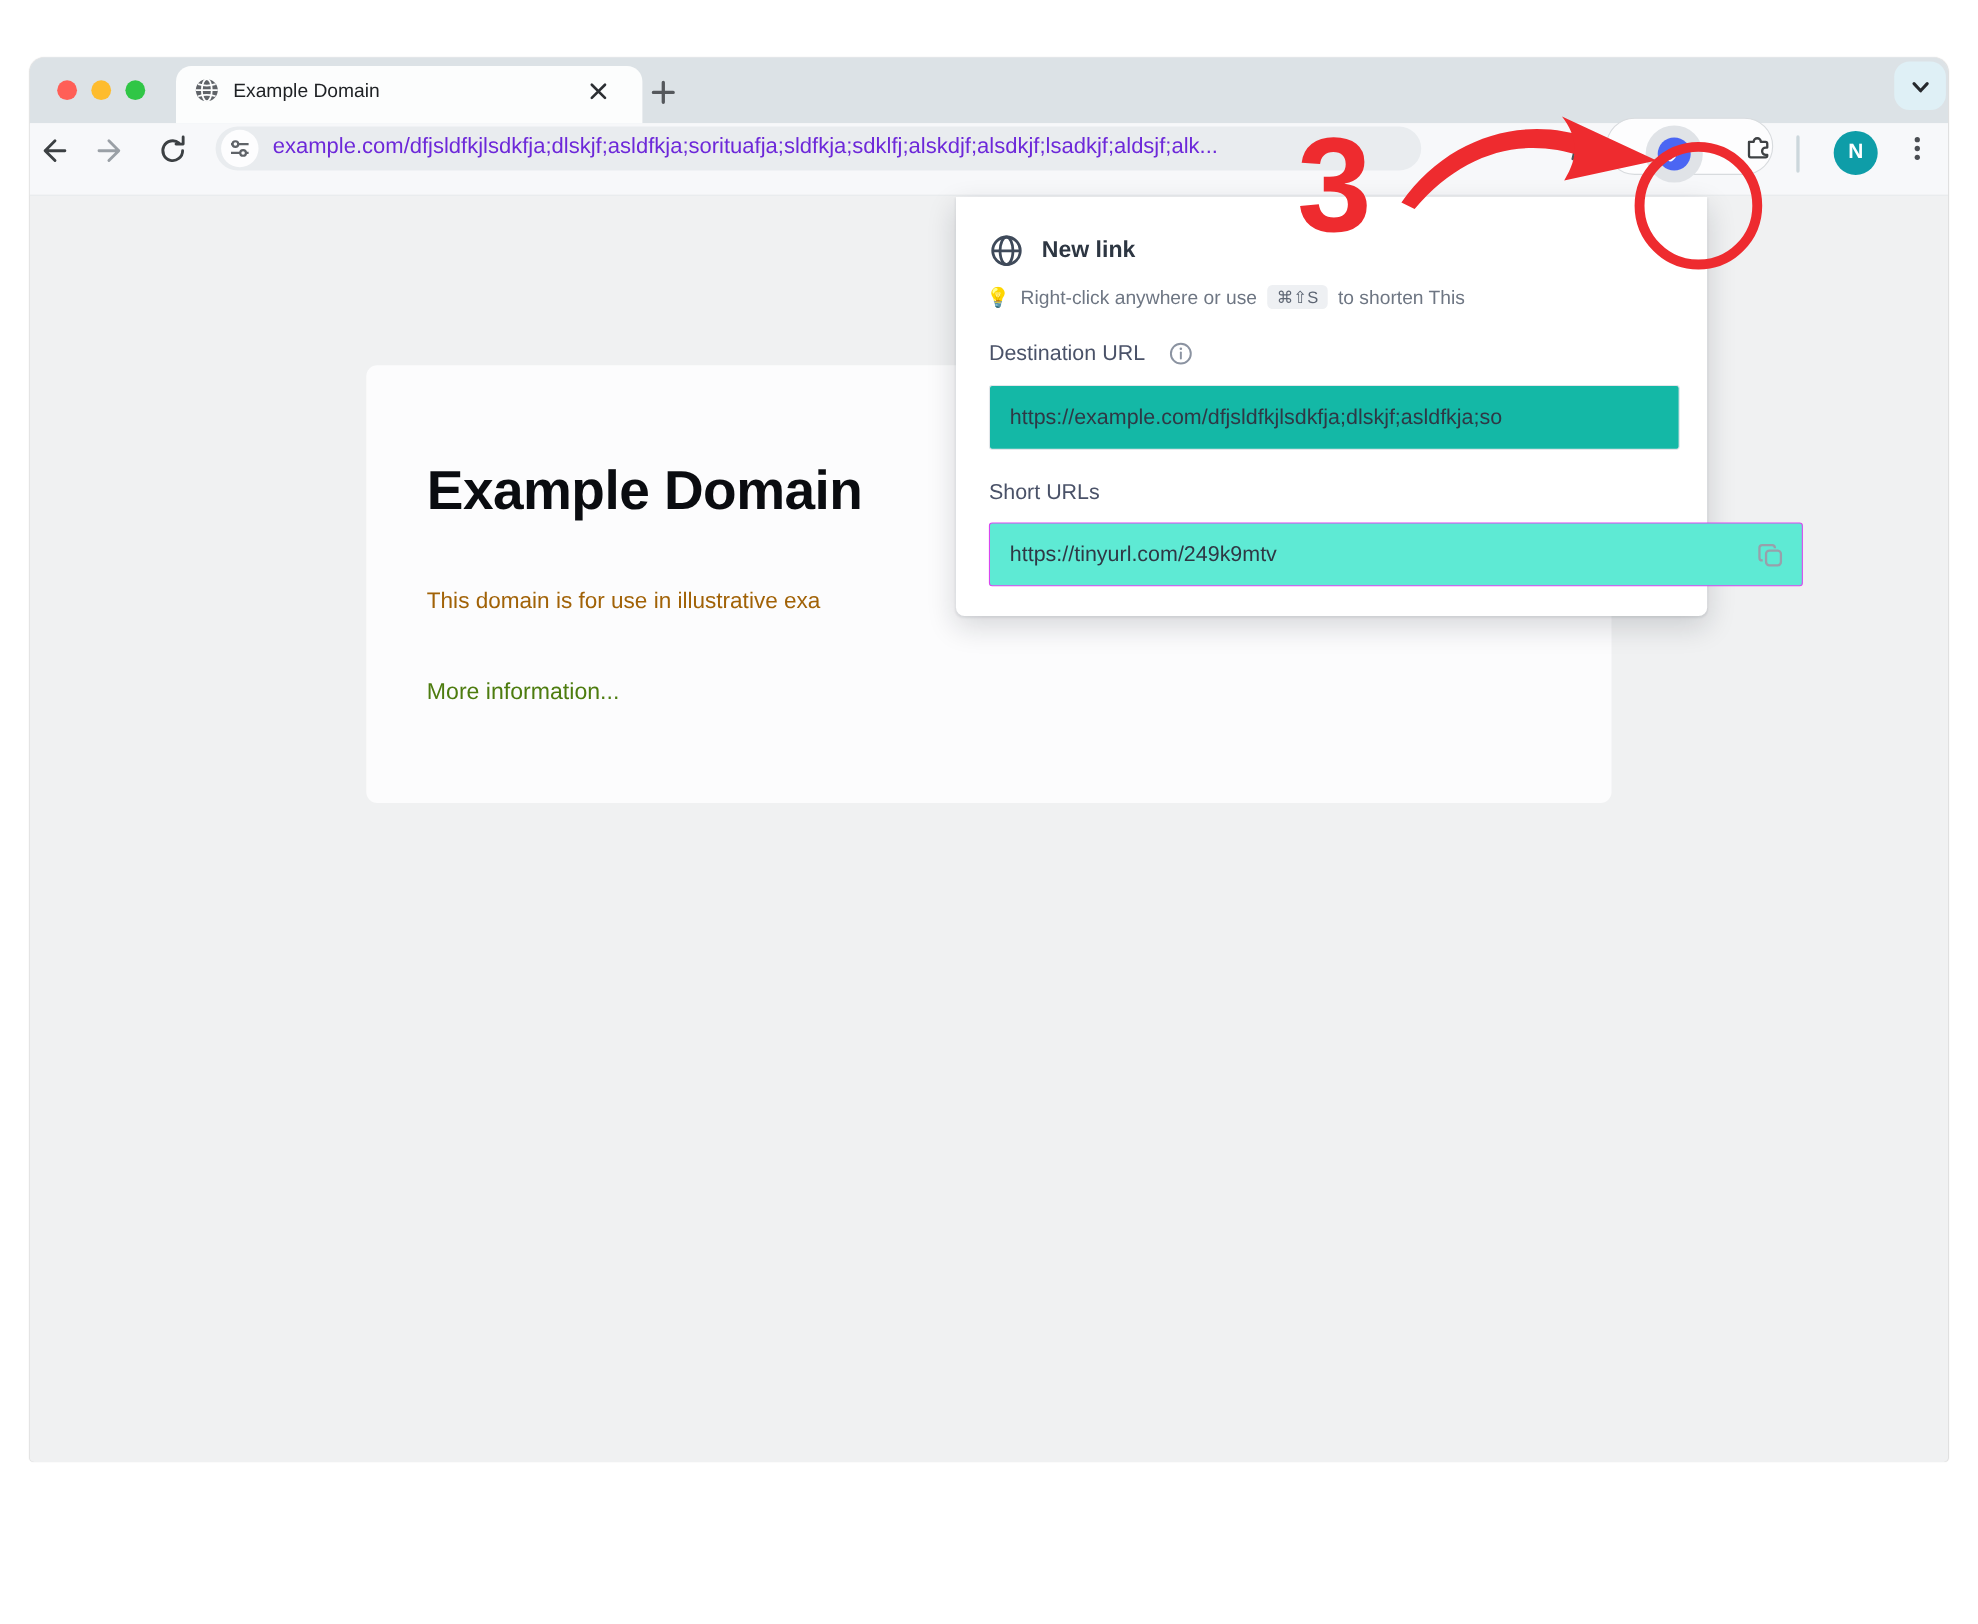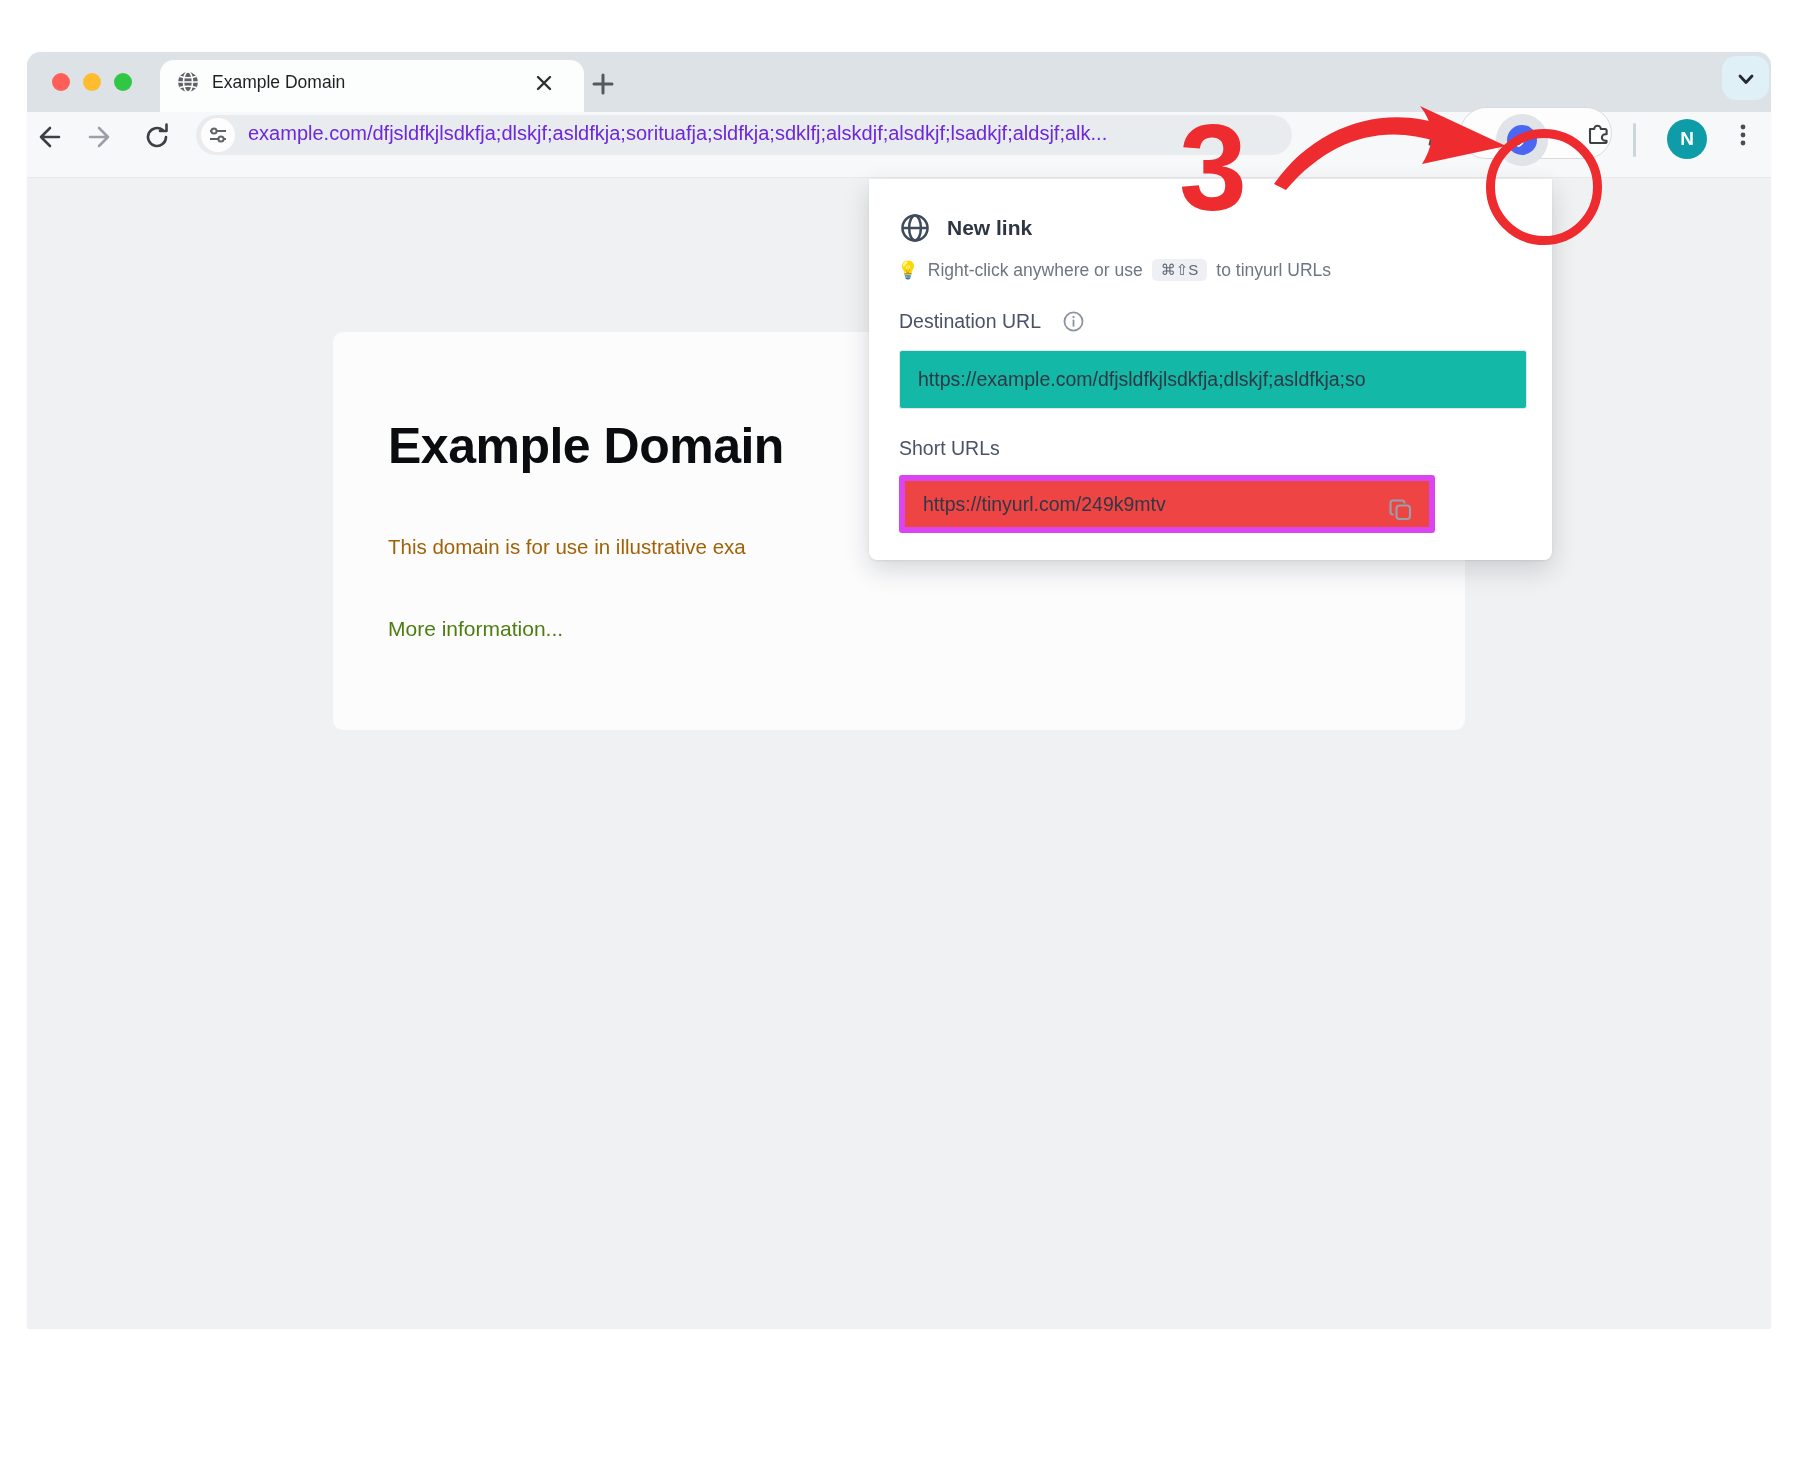--- a/index.html
+++ b/index.html
@@ -72,22 +72,22 @@
                 font-size:17.5px; color:#6e7683; white-space:nowrap; }
   .kbd-chip { background:#eef0f3; border-radius:5px; padding:2px 9px; font-size:15px; color:#5d6573; }
   .field-label { position:absolute; left:30px; display:flex; align-items:center; gap:22px;
                  font-size:19.5px; color:#4a5268; }
   .label-dest { top:131px; }
   .label-short { top:258px; }
   .popup-input { position:absolute; left:30px; width:628px; height:59px; background:#14b8a6;
                  border:1px solid #e3e6ea; border-radius:3px; font-family:"Liberation Sans",sans-serif;
                  font-size:19.5px; color:#2f3845; padding:0 18px; outline:none; }
   .input-dest { top:171px; }
-  .short-wrap { position:absolute; left:30px; top:296px; width:536px; height:58px; background:#ef4444;
-                border:6px solid #d946ef; border-radius:3px; }
+  .short-wrap { position:absolute; left:30px; top:296px; width:740px; height:58px; background:#5eead4;
+                border:1px solid #d946ef; border-radius:3px; }
   .short-wrap input { position:absolute; left:0; top:0; width:560px; height:100%; border:none; background:transparent;
                       font-family:"Liberation Sans",sans-serif; font-size:19.5px; color:#2f3845; padding:0 18px; outline:none; }
   .copy-btn { position:absolute; right:14px; top:15px; width:28px; height:28px; background:transparent; border:none; cursor:pointer; }
 
   
   .annot { z-index:60; }
   .annot-num { position:absolute; left:1152px; top:55px; font-size:122px; font-weight:700; color:#ee2b2f;
                line-height:1; }
   .annot-arrow { position:absolute; left:1243px; top:50px; }
   .annot-ring { position:absolute; left:1459px; top:77px; width:116px; height:116px; border:9px solid #ee2b2f;
@@ -219,21 +219,21 @@
           <ellipse cx="12" cy="12" rx="4.4" ry="9.4" fill="none" stroke="#3f4a5a" stroke-width="1.9"></ellipse>
           <line x1="2.6" y1="12" x2="21.4" y2="12" stroke="#3f4a5a" stroke-width="1.9"></line>
         </svg>
         <span class="popup-title">New link</span>
       </div>
 
       <div class="popup-hint">
         <span>💡</span>
         <span>Right-click anywhere or use</span>
         <span class="kbd-chip">⌘⇧S</span>
-        <span>to tinyurl URLs</span>
+        <span>to shorten This</span>
       </div>
 
       <div class="field-label label-dest">
         <span>Destination URL</span>
         <svg width="21" height="21" viewBox="0 0 20 20">
           <circle cx="10" cy="10" r="8.6" fill="none" stroke="#8b93a1" stroke-width="1.7"></circle>
           <line x1="10" y1="9" x2="10" y2="14.2" stroke="#8b93a1" stroke-width="1.7" stroke-linecap="round"></line>
           <circle cx="10" cy="5.8" r="1.1" fill="#8b93a1"></circle>
         </svg>
       </div>

